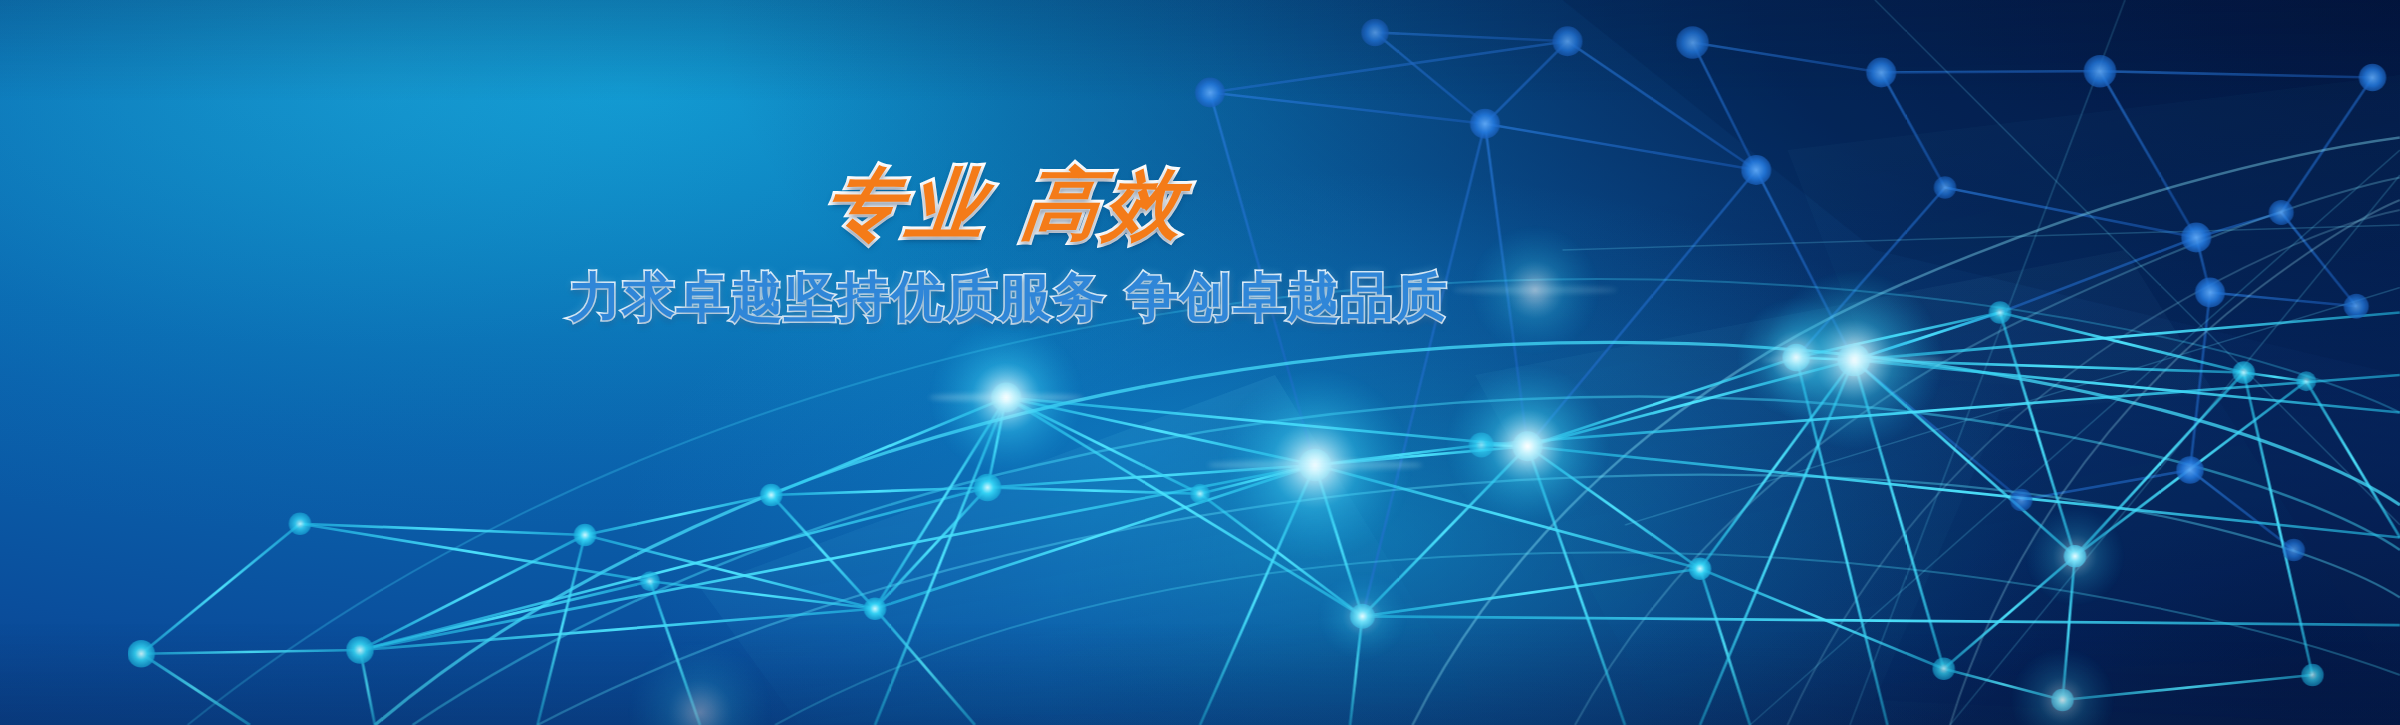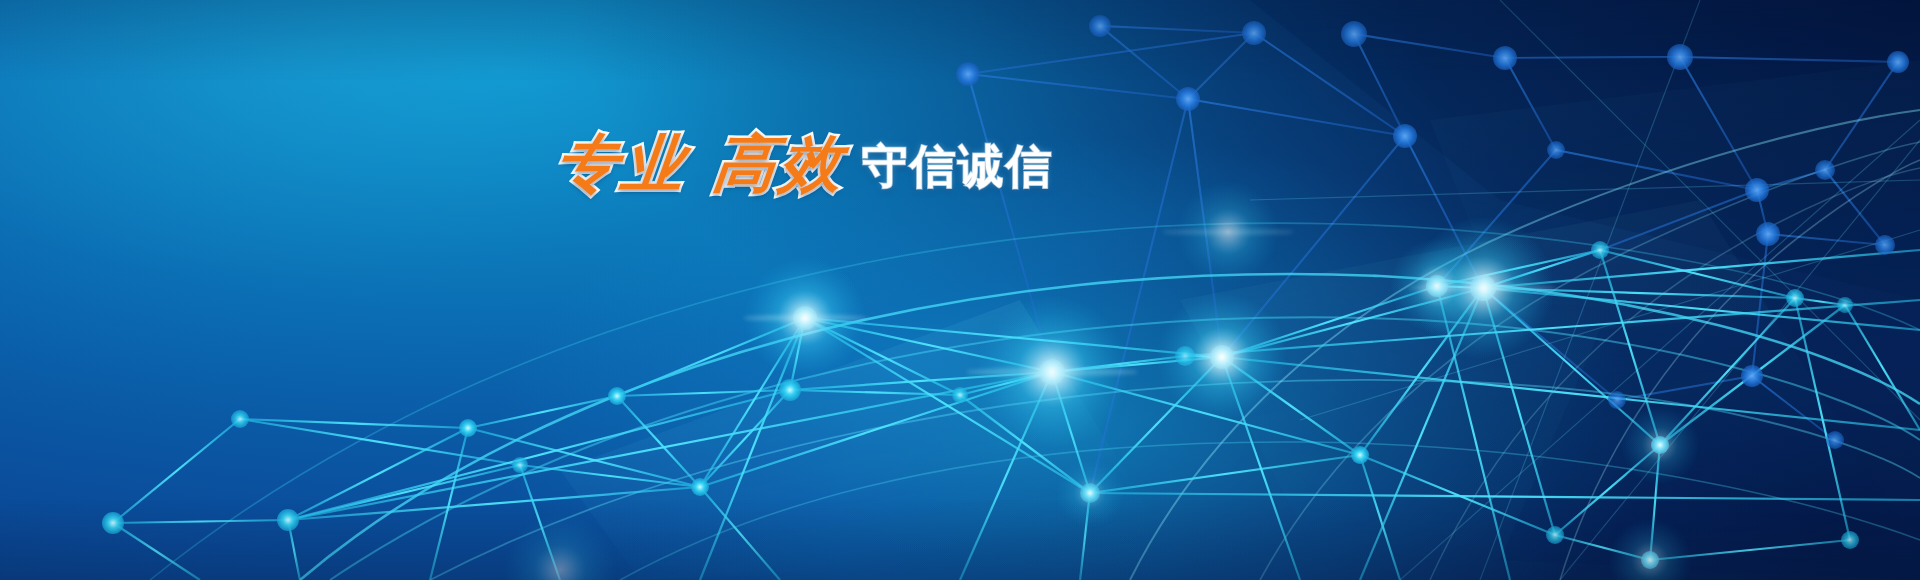--- a/index.html
+++ b/index.html
@@ -363,18 +363,18 @@
       <ellipse cx="1052" cy="372" rx="86" ry="4" fill="#BFF3FF" opacity="0.35"></ellipse>
       <ellipse cx="805" cy="318" rx="62" ry="3" fill="#DFF9FF" opacity="0.35"></ellipse>
       <ellipse cx="1483" cy="288" rx="74" ry="3" fill="#CFF6FF" opacity="0.32"></ellipse>
       <ellipse cx="1228" cy="232" rx="66" ry="3" fill="#CFF6FF" opacity="0.22"></ellipse>
     </g>
   </svg>
 
   <div id="headline-block">
     <div class="line1">
       <span class="brush">专业 高效</span>
-      <span class="white-bold">守信诚信</span>
     </div>
+    <div class="line2">力求卓越坚持优质服务 争创卓越品质</div>
   </div>
 
   <div class="vignette"></div>
 </div>
 
 </body></html>

